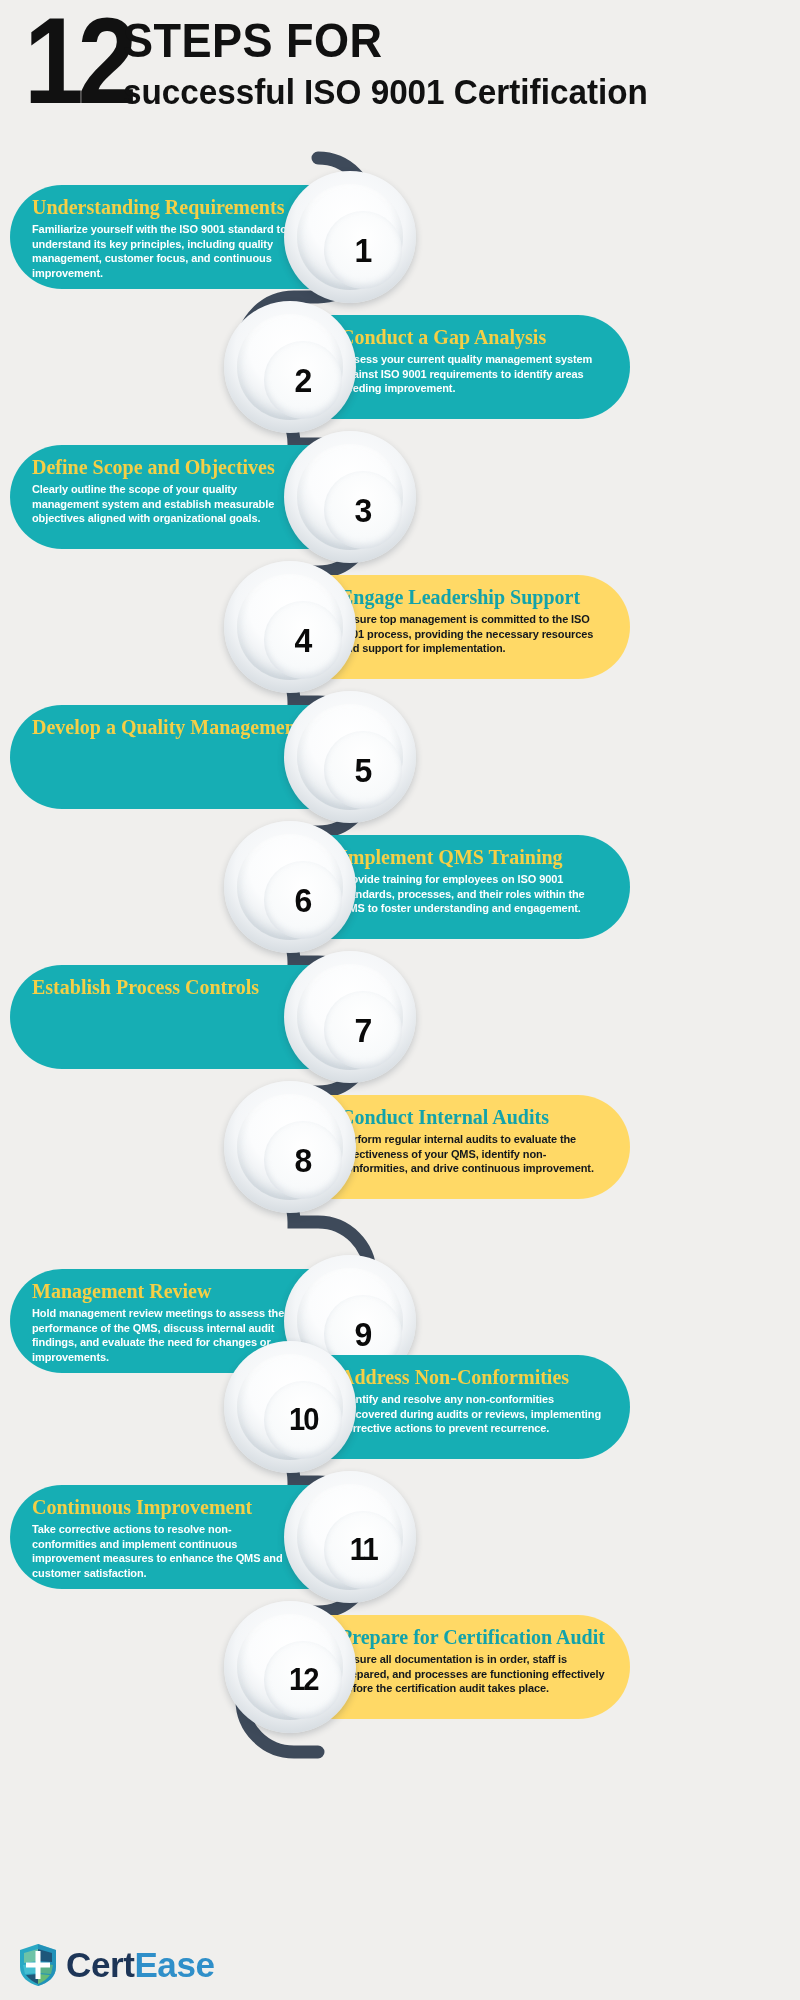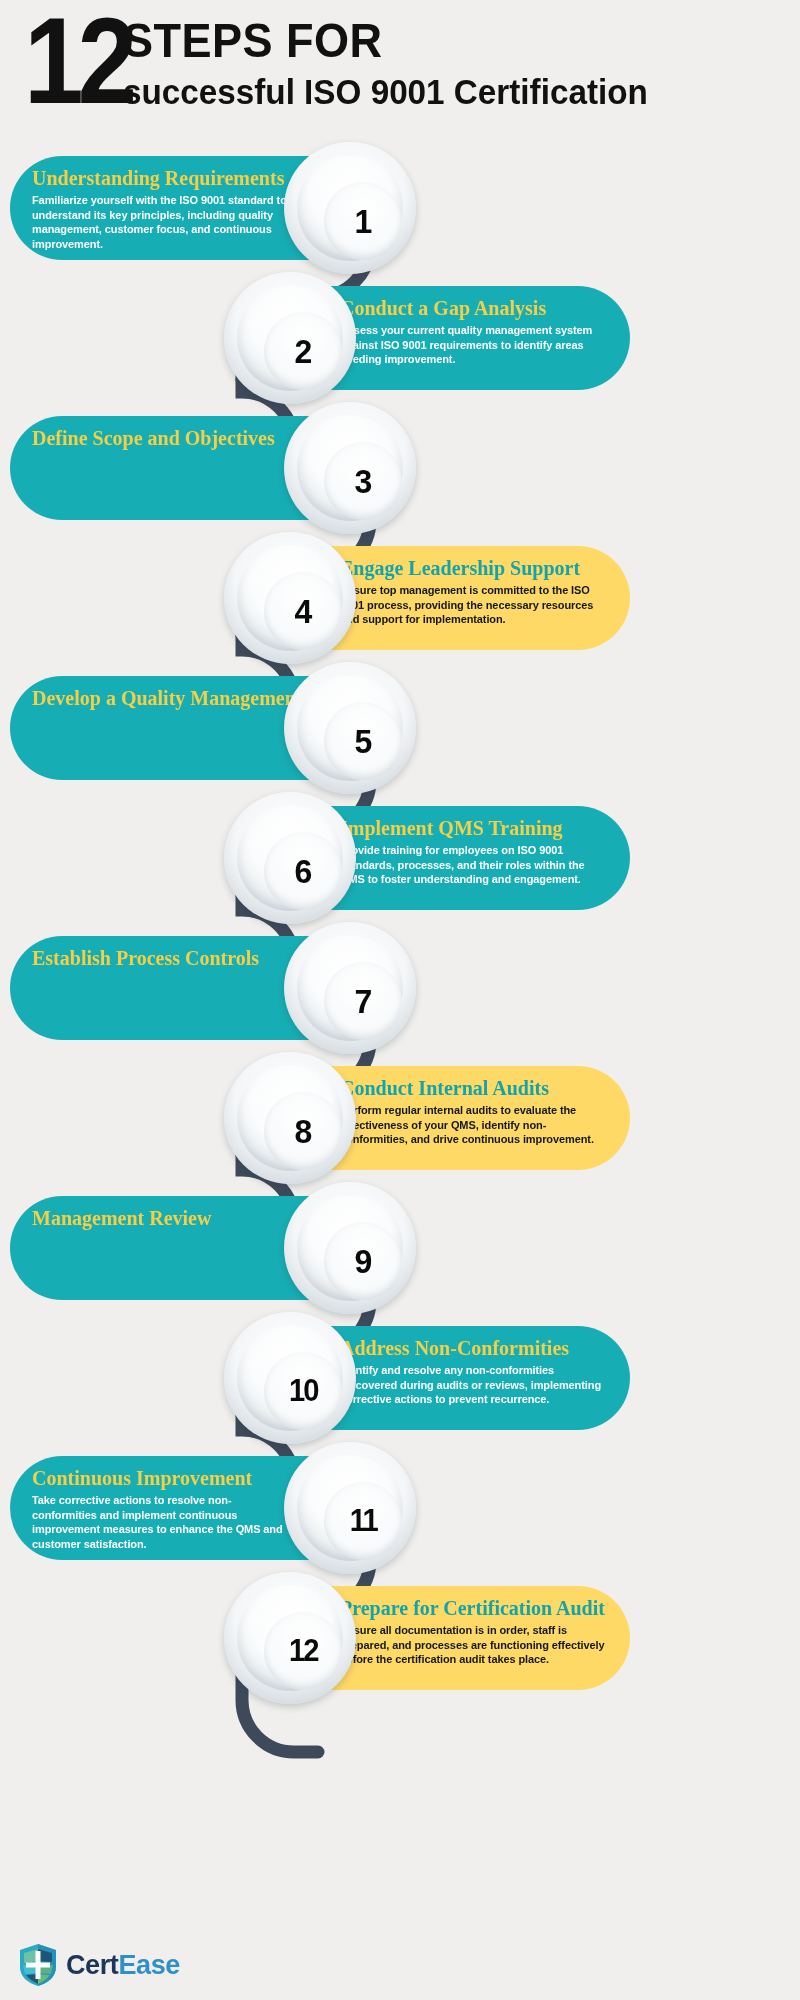--- a/index.html
+++ b/index.html
@@ -28,21 +28,21 @@
     position:absolute; left:123px; top:72px;
     font-weight:bold; font-size:35px; line-height:40px;
     letter-spacing:0px; color:#111; transform:scaleX(0.95);
     transform-origin:left top;
   }
 
   
   #snake { position:absolute; left:0; top:0; width:800px; height:2000px; z-index:1; }
 
   
-  .step { position:absolute; height:80px; z-index:2; }
+  .step { position:absolute; height:80px; z-index:2;margin-top:29px; }
   .step .band {
     position:absolute; top:0; height:104px; width:100%;
     border-radius:52px;
   }
   .step.left  .band { background:#16aeb4; }
   .step.right .band { background:#16aeb4; }
   .step.accent .band { background:#ffd966; }
 
   .step .txt { position:absolute; top:10px; z-index:3; }
   .step.left  .txt { left:22px; width:260px; text-align:left; }
@@ -90,21 +90,21 @@
     font-family:"Liberation Sans", sans-serif;
     font-weight:bold; font-size:34px; color:#0a0a0a;
     letter-spacing:-1px; transform:scaleX(0.94);
   }
   .medal .num.two-digit { font-size:31px; letter-spacing:-2px; }
 
   
   #footer { position:absolute; left:18px; top:1942px; height:46px; z-index:5;
             display:flex; align-items:center; }
   #logo-shield { width:40px; height:44px; margin-right:8px; }
-  #logo-text { font-size:27px; font-weight:bold; letter-spacing:-0.4px; }
+  #logo-text { font-size:35px; font-weight:bold; letter-spacing:-0.4px; }
   #logo-cert { color:#1d3557; }
   #logo-ease { color:#2f8fc9; }
 </style>
 </head>
 <body>
 
 <div id="header">
   <div id="big-number">12</div>
   <div id="title-line1">STEPS FOR</div>
   <div id="title-line2">successful ISO 9001 Certification</div>
@@ -179,20 +179,21 @@
               <div class="num">2</div>
             </div>
           </div>
         </div>
       </div>
     </div>
     <div class="step left" style="top: 416px; left: 10px; width: 400px; text-decoration: underline;">
       <div class="band"></div>
       <div class="txt">
         <div class="title">Define Scope and Objectives</div>
+        <div class="body">Clearly outline the scope of your quality management system and establish measurable objectives aligned with organizational goals.</div>
       </div>
       <div class="medal">
         <div class="ring-outer">
           <div class="ring-mid">
             <div class="ring-in">
               <div class="num">3</div>
             </div>
           </div>
         </div>
       </div>
@@ -268,24 +269,25 @@
       <div class="medal">
         <div class="ring-outer">
           <div class="ring-mid">
             <div class="ring-in">
               <div class="num">8</div>
             </div>
           </div>
         </div>
       </div>
     </div>
-    <div class="step left" style="top: 1196px; left: 10px; width: 400px;">
+    <div class="step left" style="top: 1240px; left: 10px; width: 400px;">
       <div class="band"></div>
       <div class="txt">
         <div class="title">Management Review</div>
+        <div class="body">Hold management review meetings to assess the performance of the QMS, discuss internal audit findings, and evaluate the need for changes or improvements.</div>
       </div>
       <div class="medal">
         <div class="ring-outer">
           <div class="ring-mid">
             <div class="ring-in">
               <div class="num">9</div>
             </div>
           </div>
         </div>
       </div>

